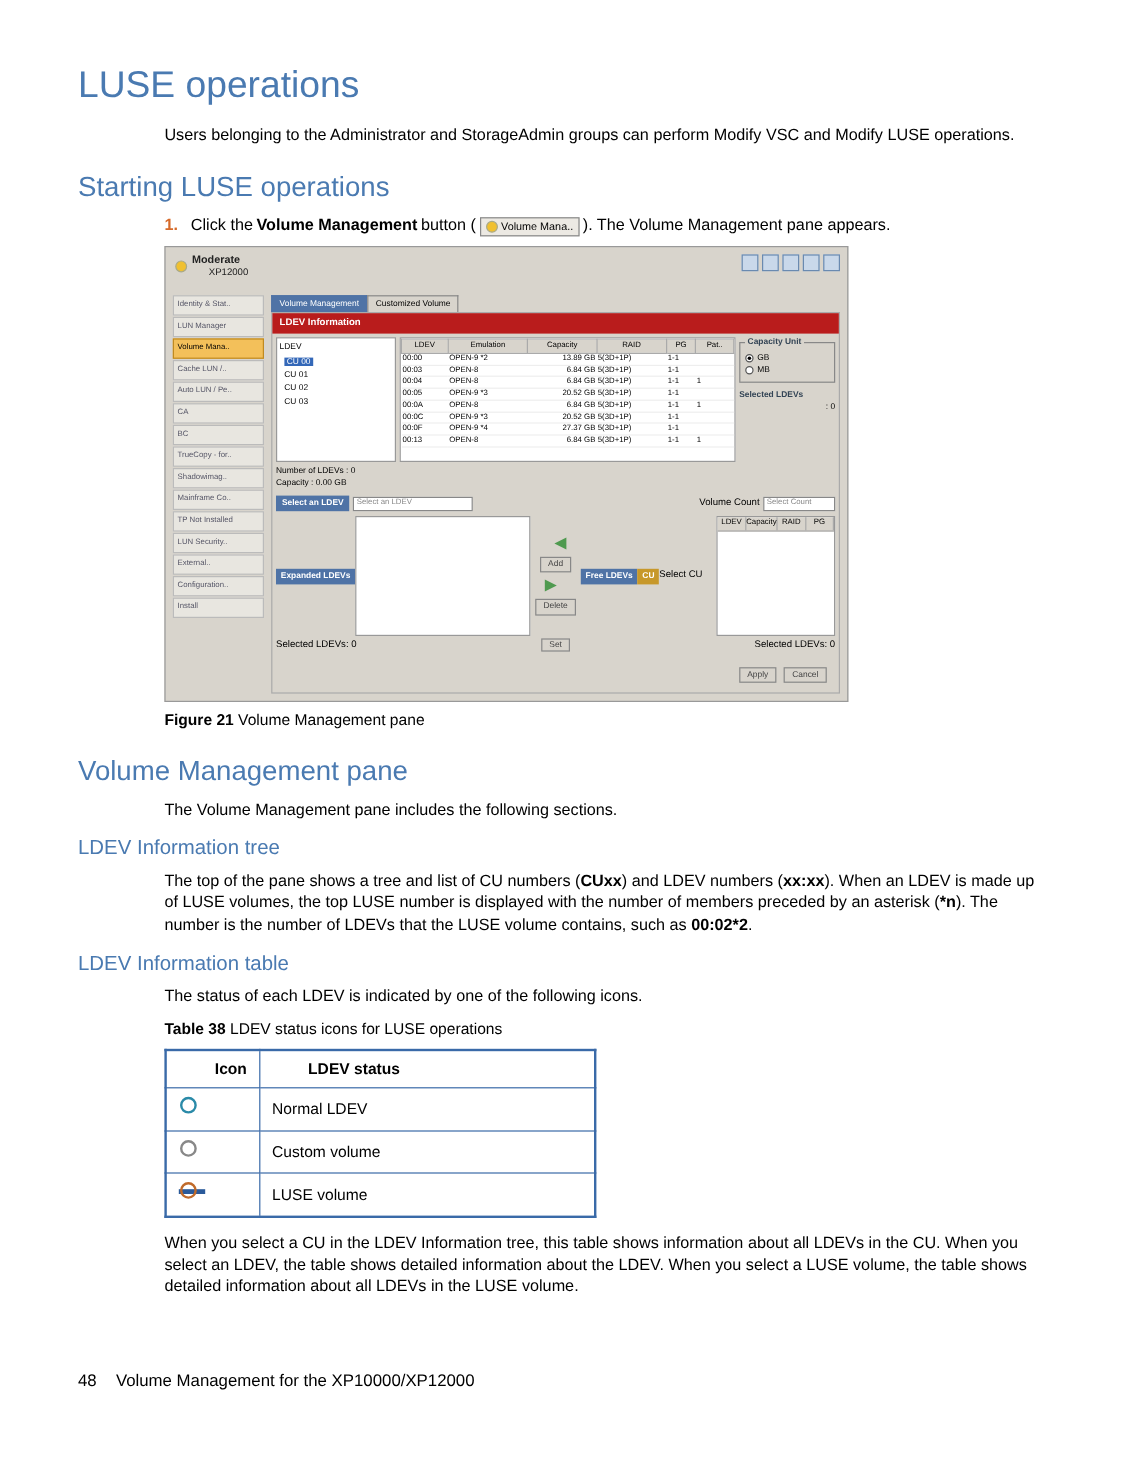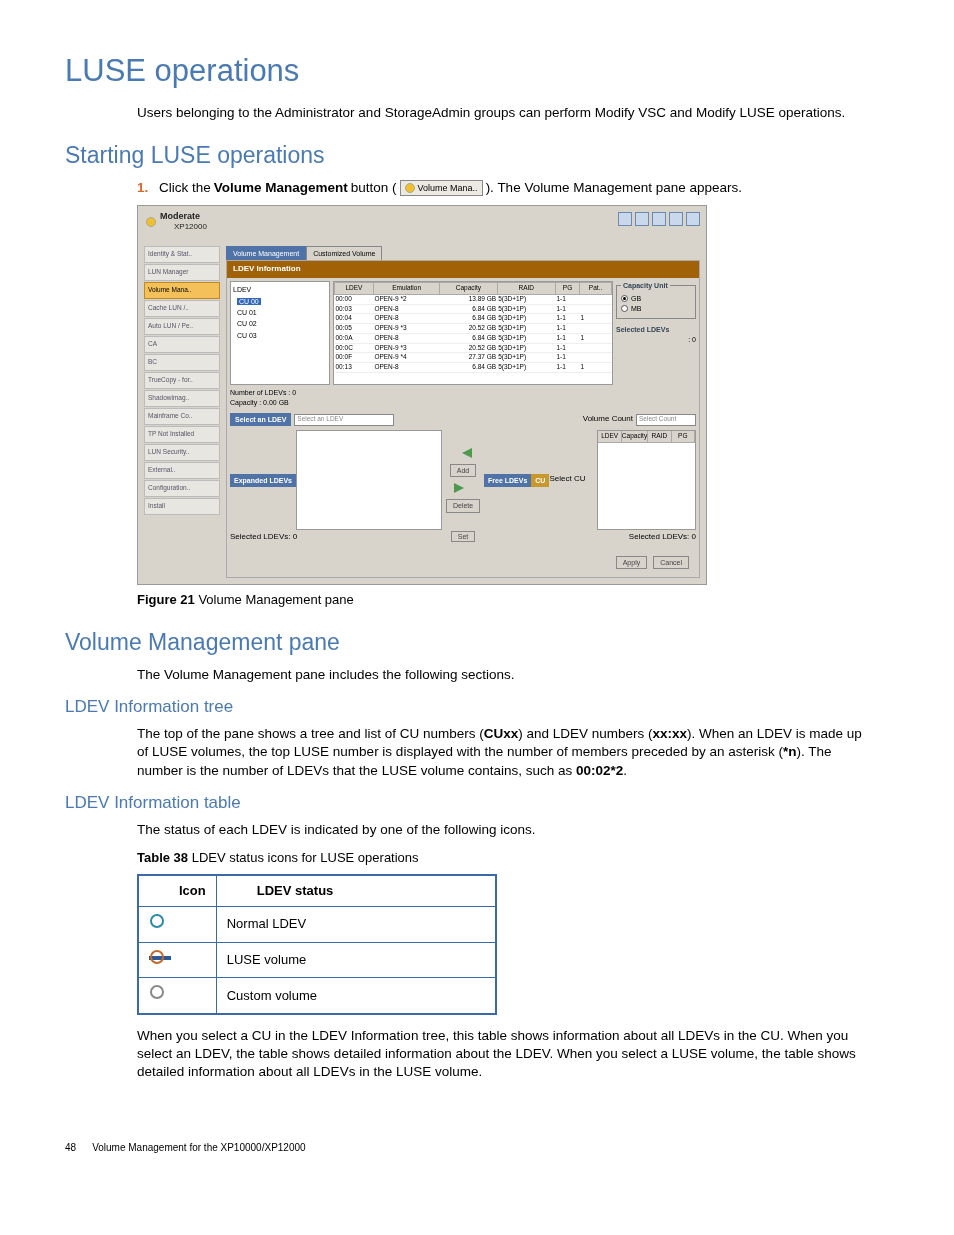--- a/index.html
+++ b/index.html
@@ -34,21 +34,21 @@
     font-stretch: condensed;
     font-size: 17px;
     color: #4a7ab1;
     font-weight: 400;
     margin: 12px 0 6px 0;
   }
   .body-indent { margin-left: 72px; }
   .para { margin: 0 16px 10px 0; }
   .ol-row { display: flex; margin-left: 72px; margin-bottom: 8px; align-items:center; }
   .ol-num { color: #d66a2a; font-weight: bold; width: 22px; flex: none; }
-  .ol-txt { flex: 1; display:flex; align-items:center; flex-wrap:wrap; gap:3px;}
+  .ol-txt { flex: 1; display:flex; align-items:flex-end; flex-wrap:wrap; gap:3px;}
   .figure-caption, .table-caption {
     margin-left: 72px;
     font-size: 13px;
     margin-top: 6px;
     margin-bottom: 8px;
   }
   .figure-caption .figlabel, .table-caption .figlabel { font-weight: bold; color: #000; }
 
   
   .screenshot {
@@ -80,21 +80,21 @@
     color:#556; overflow:hidden; white-space:nowrap;
   }
   .ss-sidebar .sitem.active { background:#f3c05a; border-color:#c08a20; color:#000;}
   .ss-tabs { position:absolute; left:88px; top:40px; display:flex; gap:0; }
   .ss-tabs .tab { padding:2px 6px; background:#d8d4cc; border:1px solid #888; border-bottom:none; font-size:7px;}
   .ss-tabs .tab.active { background:#4f73a6; color:#fff; border-color:#4f73a6;}
   .ss-main {
     position:absolute; left:88px; right:6px; top:54px; bottom:6px;
     background:#d8d4cc; border:1px solid #aaa;
   }
-  .ss-banner { background:#a16207; color:#fff; font-size:8px; font-weight:bold; padding:3px 6px;}
+  .ss-banner { background:#b91c1c; color:#fff; font-size:8px; font-weight:bold; padding:3px 6px;}
   .ss-row1 { display:flex; height:110px;}
   .ss-tree {
     width:100px; background:#fff; border:1px solid #999; margin:3px; font-size:7px; padding:2px;
     overflow:hidden;
   }
   .ss-tree .tn { white-space:nowrap; padding:1px 0;}
   .ss-tree .sel { background:#3468b8; color:#fff; padding:0 2px;}
   .ss-table {
     flex:1; background:#fff; border:1px solid #999; margin:3px 0 3px 0; font-size:6.5px;
     overflow:hidden;
@@ -151,21 +151,21 @@
   .icon-cell { width: 60px; text-align:center;}
   .ldev-icon { width:18px; height:18px; display:inline-block; position:relative;}
   .ldev-icon .ring { width:14px;height:14px;border:2px solid #2a8aa8;border-radius:50%;position:absolute;left:1px;top:1px;}
   .ldev-icon.custom .ring { border-color:#888;}
   .ldev-icon.luse { width:22px; }
   .ldev-icon.luse .ring { border-color:#c06a2a;}
   .ldev-icon.luse .bar { position:absolute; left:0; top:7px; width:22px; height:4px; background:#2a5a9a;}
 
   .page-footer {
     margin-top: 60px;
-    font-size: 10px;
+    font-size: 14px;
     display:flex; gap:16px;
     font-family: Arial, sans-serif;
   }
 </style>
 </head>
 <body>
 
 <div class="h1">LUSE operations</div>
 <div class="body-indent">
   <p class="para">Users belonging to the Administrator and StorageAdmin groups can perform Modify VSC and Modify LUSE operations.</p>
@@ -417,27 +417,27 @@
   <tbody>
       <tr>
     <th class="icon-cell">Icon</th>
     <th>LDEV status</th>
   </tr>
   <tr>
     <td class="icon-cell"><span class="ldev-icon"><span class="ring"></span></span></td>
     <td>Normal LDEV</td>
   </tr>
   <tr>
+    <td class="icon-cell"><span class="ldev-icon custom"><span class="ring"></span></span></td>
+    <td>Custom volume</td>
+  </tr>
+  <tr>
     <td class="icon-cell"><span class="ldev-icon luse"><span class="bar"></span><span class="ring"></span></span></td>
     <td>LUSE volume</td>
   </tr>
-  <tr>
-    <td class="icon-cell"><span class="ldev-icon custom"><span class="ring"></span></span></td>
-    <td>Custom volume</td>
-  </tr>
 </tbody>
   </table>
 
 <div class="body-indent" style="margin-top:12px;">
   <p class="para">When you select a CU in the LDEV Information tree, this table shows information about all LDEVs in the CU. When you select an LDEV, the table shows detailed information about the LDEV. When you select a LUSE volume, the table shows detailed information about all LDEVs in the LUSE volume.</p>
 </div>
 
 <div class="page-footer">
   <span>48</span>
   <span>Volume Management for the XP10000/XP12000</span>

